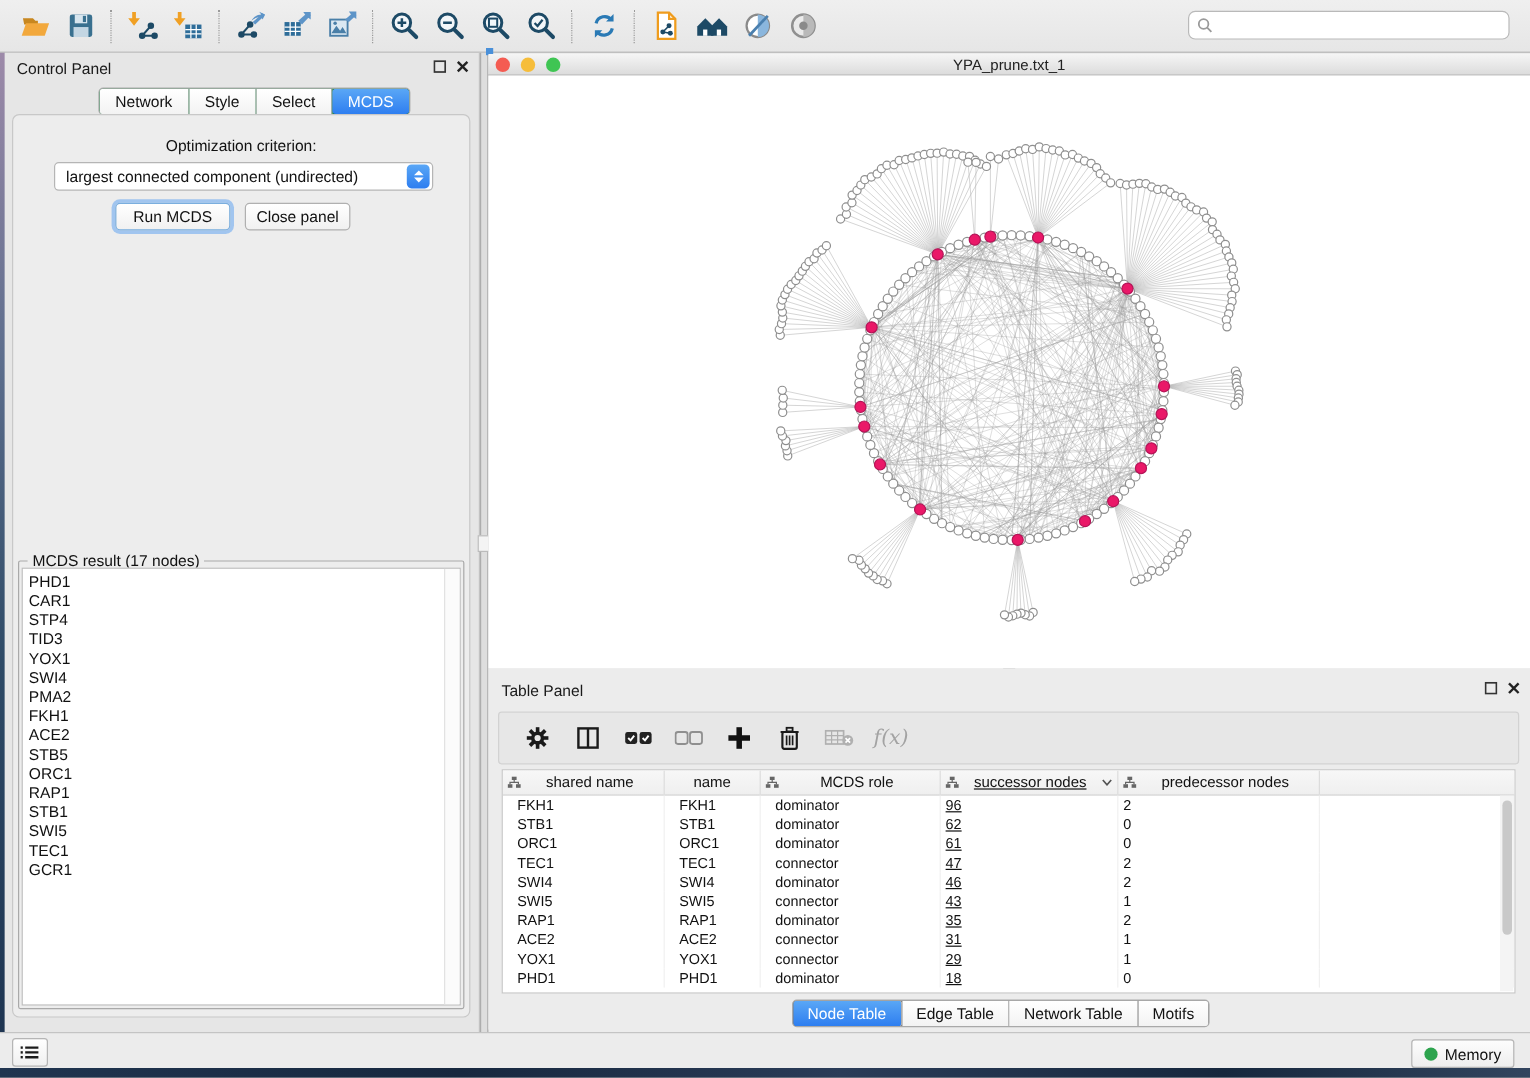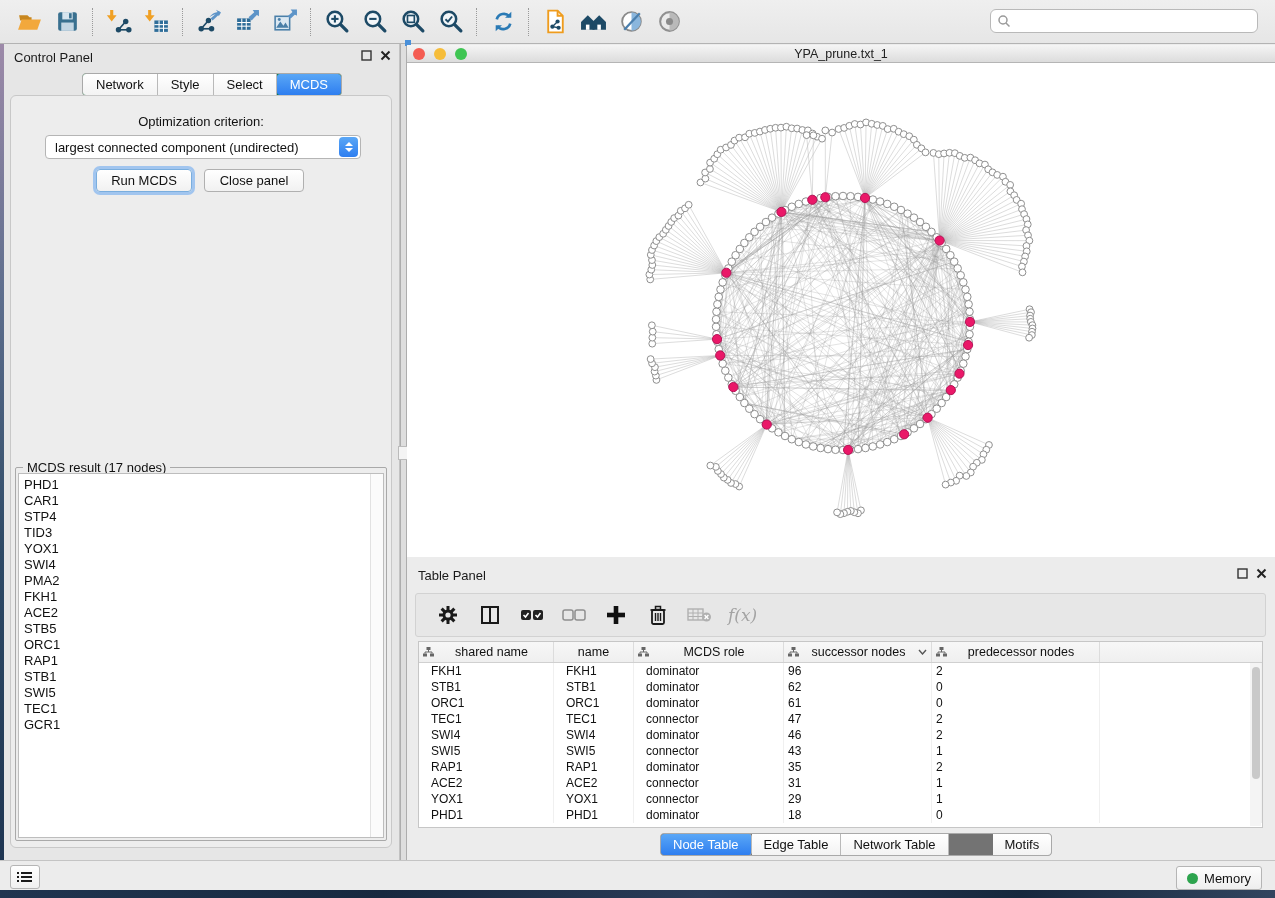--- a/index.html
+++ b/index.html
@@ -58,30 +58,30 @@
   
   .table-panel{left:407px;top:557px;width:868px;height:301px;background:#ececec;}
   .tp-title{position:absolute;left:11px;top:11px;font-size:13px;color:#1a1a1a;}
   .tp-toolbar{position:absolute;left:8px;top:36px;width:851px;height:44px;background:#e7e7e7;border:1px solid #d2d2d2;border-radius:3px;display:flex;align-items:center;gap:14px;padding-left:18px;box-sizing:border-box;}
   .tp-toolbar .ticon{display:flex;align-items:center;justify-content:center;width:28px;height:28px;}
   .fx-label{font-size:17px;font-family:"DejaVu Serif",serif;font-style:italic;color:#a3a3a3;text-align:right;}
   .tp-table{position:absolute;left:11px;top:84px;width:845px;height:187px;background:#fff;border:1px solid #c6c6c6;box-sizing:border-box;overflow:hidden;}
   .thead{display:flex;height:20px;background:linear-gradient(#f7f7f7,#efefef);border-bottom:1px solid #d0d0d0;}
   .th{display:flex;align-items:center;font-size:12.5px;color:#111;border-right:1px solid #dcdcdc;box-sizing:border-box;padding:0 4px;}
   .th .lbl{flex:1;text-align:center;}
-  .col0{width:135px;} .col1{width:80px;} .col2{width:150px;} .col3{width:148px;} .col4{width:168px;} .colF{flex:1;border-right:none;}
+  .col0{width:135px;} .col1{width:80px;} .col2{width:150px;} .col3{width:148px;text-decoration:underline;} .col4{width:168px;} .colF{flex:1;border-right:none;}
   .trow{display:flex;height:16px;}
   .tcell{font-size:12px;line-height:16px;color:#111;border-right:1px solid #f0f0f0;box-sizing:border-box;padding:0 4px;overflow:hidden;white-space:nowrap;}
   .tcell.txt{padding-left:12px;}
   .tcell.num{text-align:left;padding-right:14px;}
   .tb-scroll{position:absolute;top:21px;right:1px;width:11px;bottom:1px;background:#f4f4f4;}
   .tb-thumb{position:absolute;top:4px;left:1.5px;width:8px;height:112px;background:#c9c9c9;border-radius:4px;}
   .tp-tabs{position:absolute;left:253px;top:276px;height:21px;display:flex;border:1px solid #a9a9a9;border-radius:4px;background:#737373;overflow:hidden;}
   .tp-tab{padding:0 12px;font-size:13px;line-height:21px;color:#111;border-right:1px solid #b9b9b9;background:linear-gradient(#ffffff,#f3f3f3);}
-  .tp-tab:last-child{border-right:none;margin-left:44px;}
+  .tp-tab:last-child{border-right:none;}
   .tp-tab.active{background:linear-gradient(#5aa7f6,#2e7ef0);color:#fff;border-radius:3px;}
 
   
   .statusbar{left:0;top:860px;width:1275px;height:30px;background:#ececec;border-top:1px solid #c4c4c4;box-sizing:border-box;}
   .list-btn{position:absolute;left:10px;top:4px;width:28px;height:22px;background:linear-gradient(#ffffff,#f0f0f0);border:1px solid #b5b5b5;border-radius:3px;display:flex;align-items:center;justify-content:center;}
   .memory-btn{position:absolute;right:13px;top:5px;height:22px;padding:0 10px;background:linear-gradient(#fdfdfd,#eeeeee);border:1px solid #b5b5b5;border-radius:3px;display:flex;align-items:center;gap:6px;font-size:13px;color:#111;}
   .mem-dot{width:11px;height:11px;border-radius:50%;}
 </style>
 </head>
 <body>
@@ -275,21 +275,21 @@
     <div class="cp-content">
       <div class="opt-label">Optimization criterion:</div>
       <div class="cp-select">
         <span class="val">largest connected component (undirected)</span>
         <span class="stepper">
             <span class="tri-up"></span>
             <span class="tri-dn"></span>
           </span>
       </div>
       <div class="mac-btn focus-ring" style="left:85px;top:73px;width:96px;">Run MCDS</div>
-      <div class="mac-btn" style="left:193px;top:73px;width:100px;">Close panel</div>
+      <div class="mac-btn" style="left:193px;top:73px;width:88px;">Close panel</div>
       <div class="mcds-fieldset">
         <div class="mcds-legend">MCDS result (17 nodes)</div>
         <div class="mcds-list">
           <div id="mcds-items" style="padding-top:3px;">
               <div class="mcds-item">PHD1</div>
               <div class="mcds-item">CAR1</div>
               <div class="mcds-item">STP4</div>
               <div class="mcds-item">TID3</div>
               <div class="mcds-item">YOX1</div>
               <div class="mcds-item">SWI4</div>

